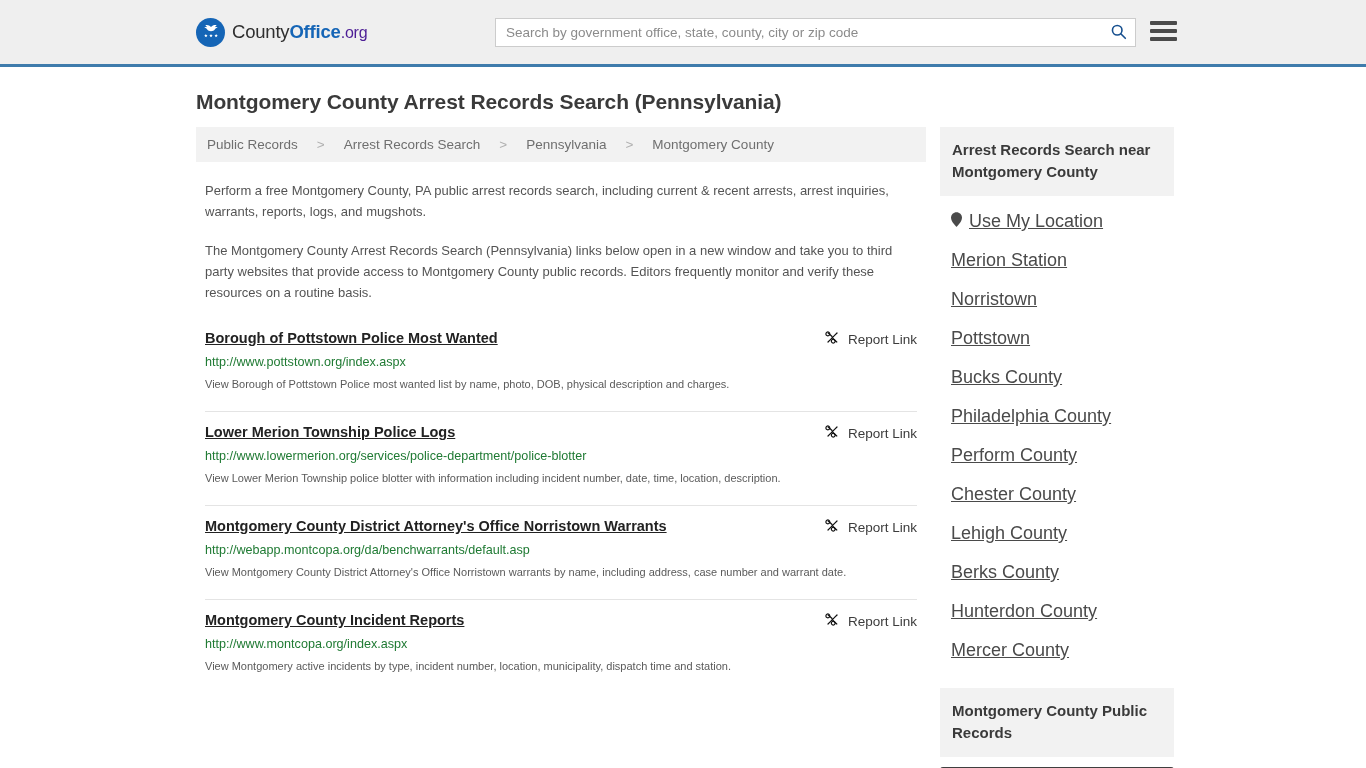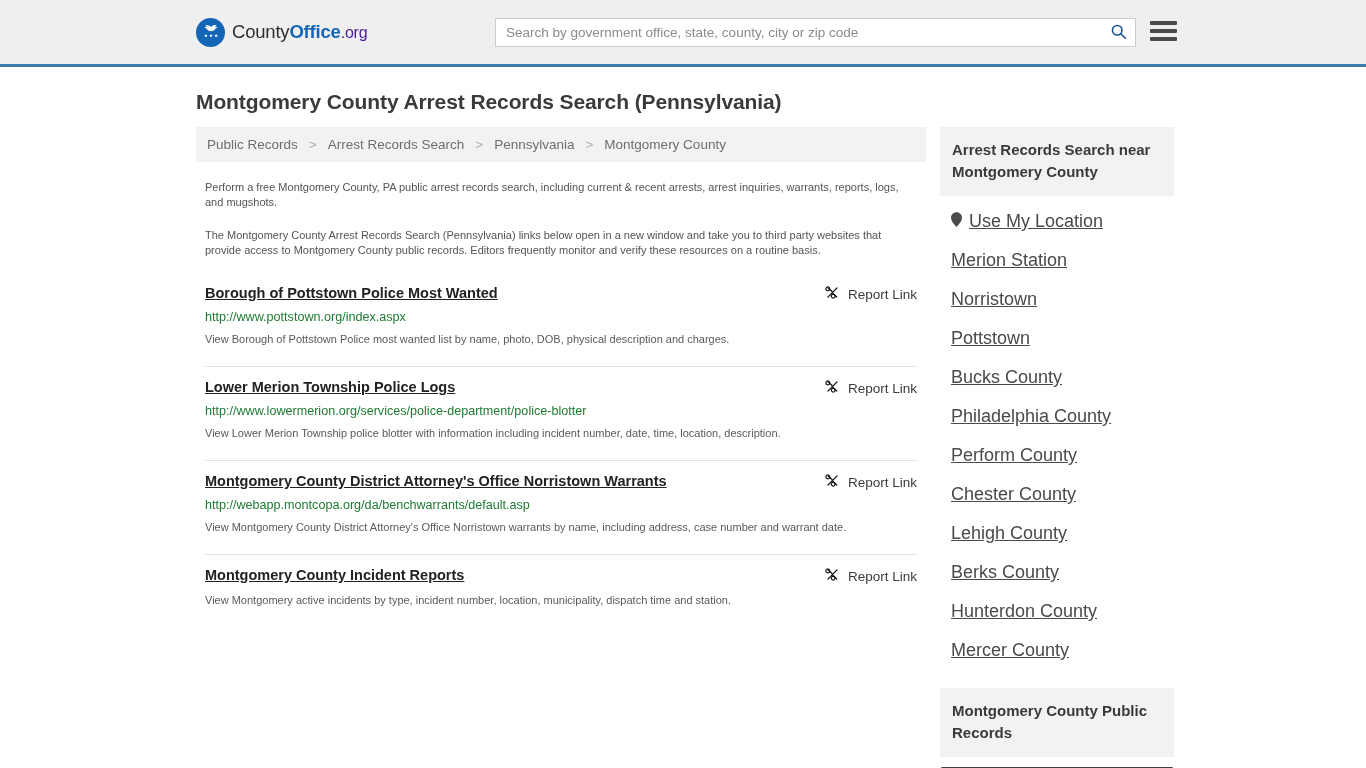--- a/index.html
+++ b/index.html
@@ -121,37 +121,37 @@
 
   
   .breadcrumb {
     background: #f2f2f2;
     padding: 10px 11px;
     font-size: 13.5px;
     color: #6f6f6f;
     display: flex;
     flex-wrap: wrap;
     align-items: center;
-    gap: 4px;
+    gap: 12px;
   }
   .breadcrumb a {
     color: #6f6f6f;
     text-decoration: none;
   }
   .breadcrumb .sep {
     color: #b0b0b0;
     margin: 0 7px;
   }
   .breadcrumb .current { color: #6f6f6f; }
 
   
   .intro { padding: 0 9px; }
   .intro p {
-    font-size: 11px;
-    line-height: 15px;
+    font-size: 13px;
+    line-height: 21px;
     color: #545454;
     margin: 18px 0 0 0;
   }
   .intro p a {
     color: #333;
     text-decoration: underline;
     font-weight: bold;
   }
 
   
@@ -362,20 +362,21 @@
               <span>
                 <svg width="15" height="15" viewBox="0 0 20 20" aria-hidden="true">
                   <path d="M4 16 C4 16, 8 12, 10 10 C12 8, 16 4, 16 4" stroke="#111" stroke-width="1.6" fill="none" stroke-linecap="round"></path>
                   <path d="M6.4 5.2 a2.6 2.6 0 1 0 0 .02 M13.6 14.8 a2.6 2.6 0 1 0 0 .02" stroke="#111" stroke-width="1.6" fill="none"></path>
                   <path d="M4.2 4 C6.6 5.8, 8.2 7.4, 9.4 8.7 M10.6 11.3 C11.8 12.6, 13.4 14.2, 15.8 16" stroke="#111" stroke-width="1.6" fill="none" stroke-linecap="round"></path>
                 </svg>
               </span>
               <span class="label">Report Link</span>
             </span>
           </div>
+          <div class="result-url">http://www.montcopa.org/index.aspx</div>
           <div class="result-desc">View Montgomery active incidents by type, incident number, location, municipality, dispatch time and station.</div>
         </div>
 
       </div>
     </div>
 
     <div class="side-col">
 
       <div class="side-box">
         <div class="side-header">Arrest Records Search near Montgomery County</div>

